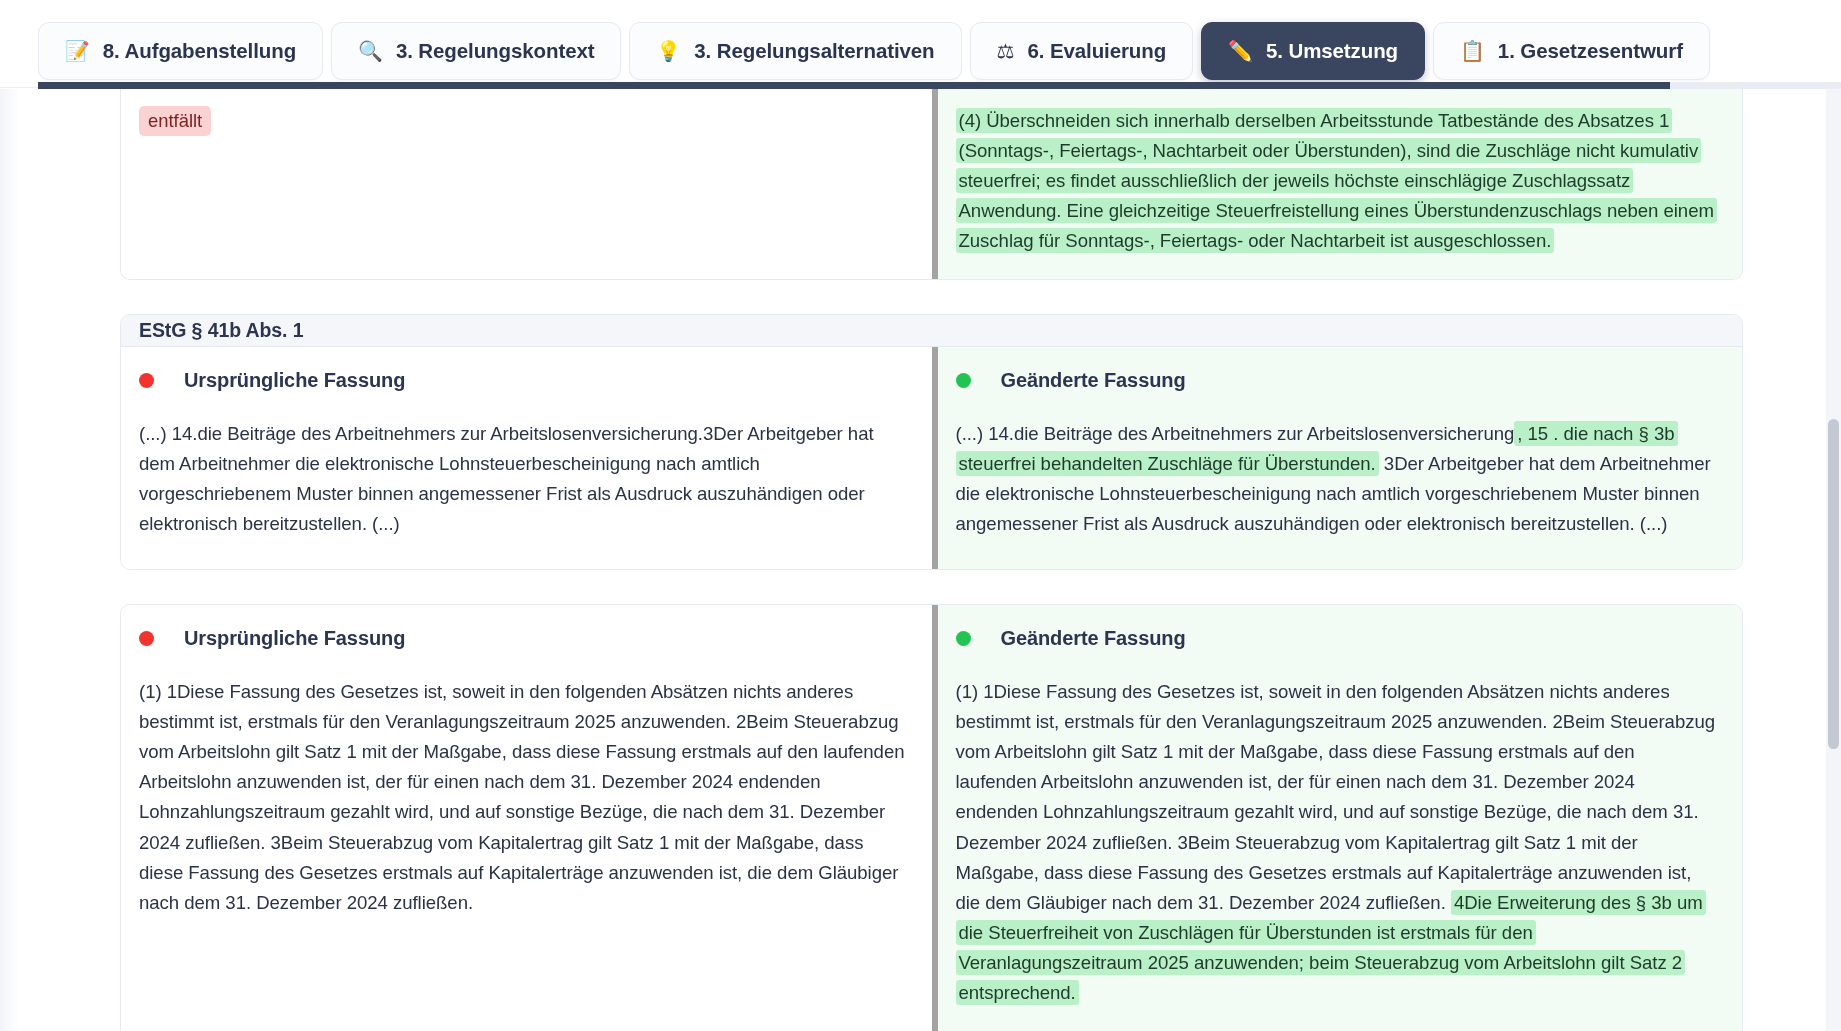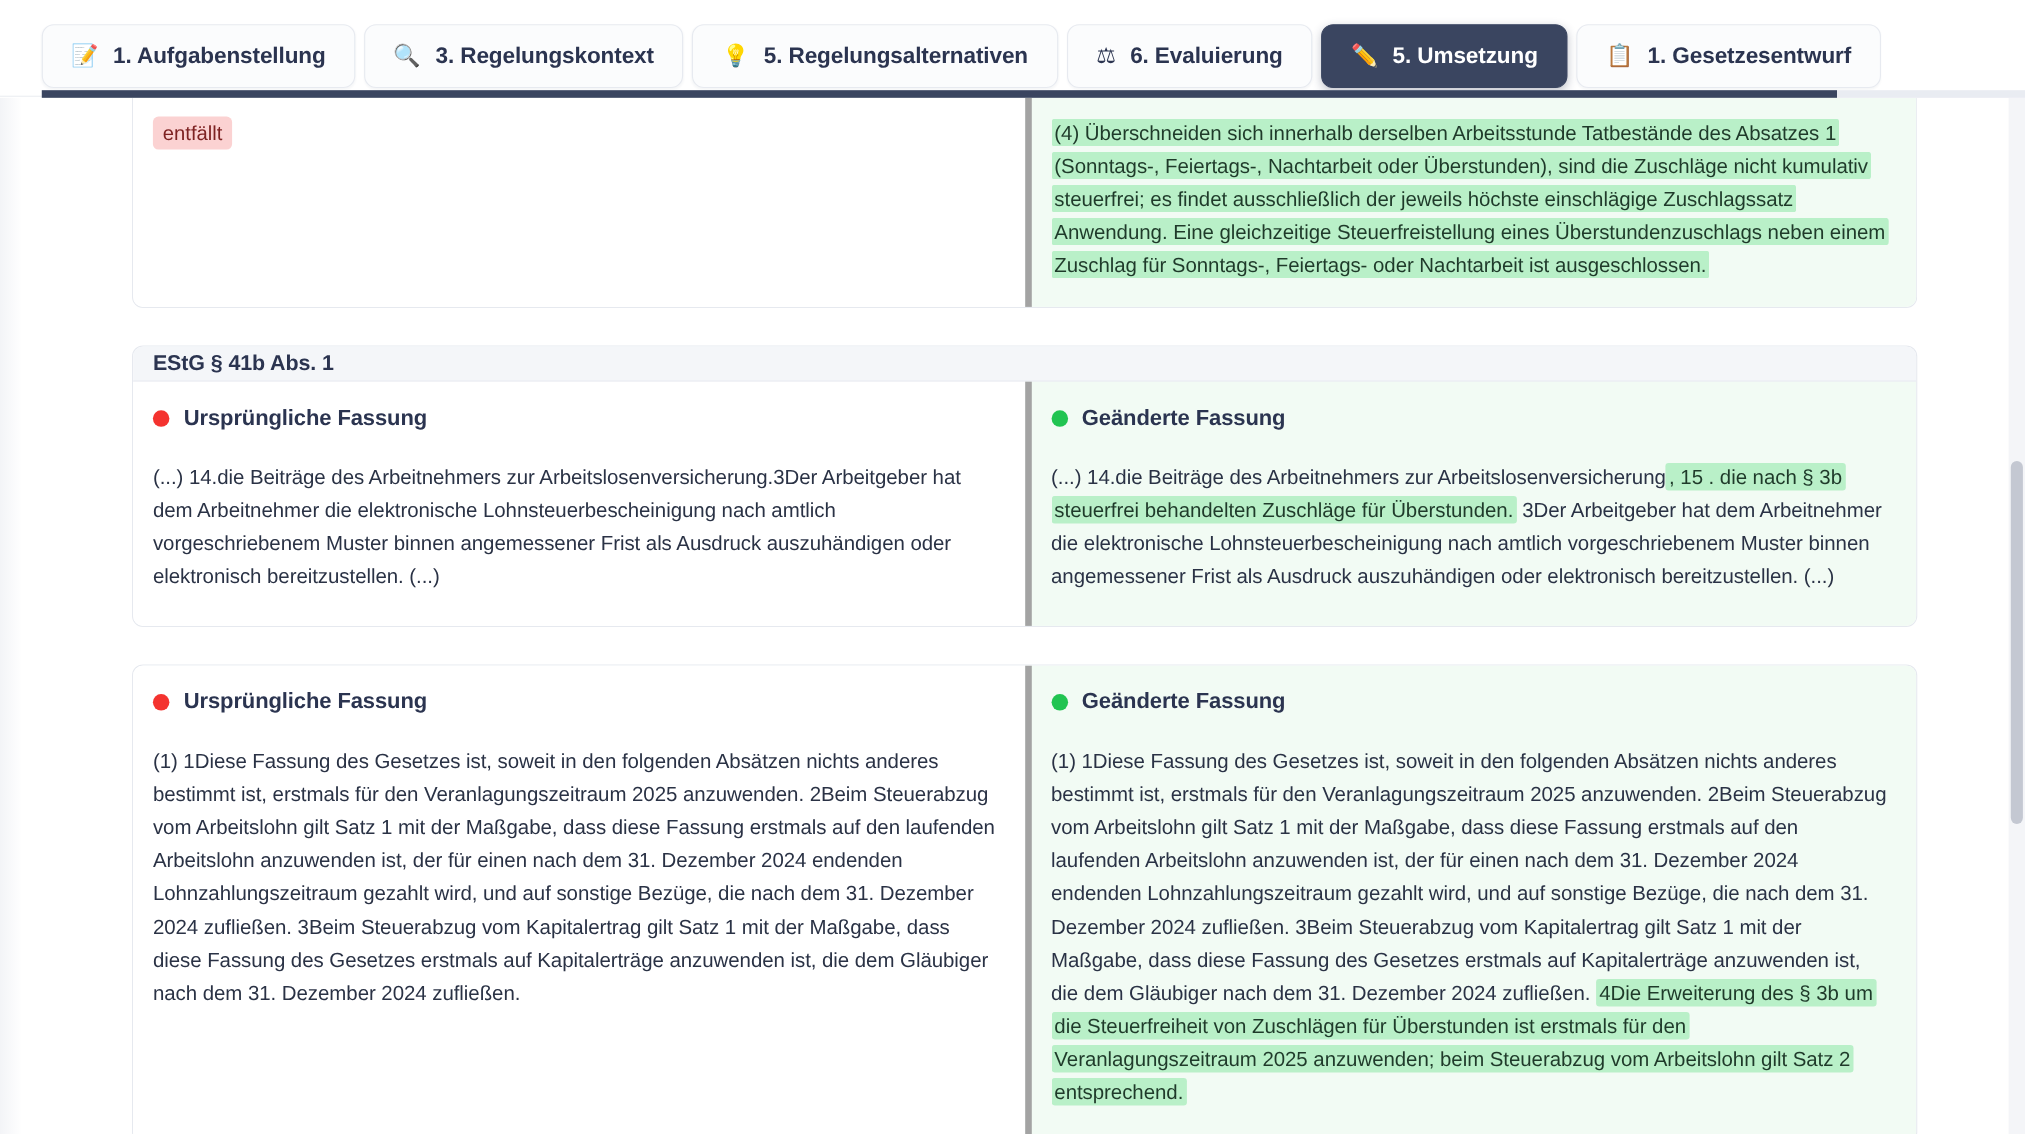--- a/index.html
+++ b/index.html
@@ -127,21 +127,21 @@
   .col {
     width: 50%;
     padding: 22px 24px 30px 18px;
   }
   .col.left  { background: #ffffff; }
   .col.right { background: #f2fbf4; border-left: 6px solid #a3a3a3; }
 
   .col-title {
     display: flex;
     align-items: center;
-    gap: 13px;
+    gap: 30px;
     font-size: 20px;
     font-weight: 600;
     color: #2b3450;
     margin-bottom: 27px;
     letter-spacing: -0.1px;
   }
 
   .dot {
     width: 15px;
     height: 15px;
@@ -216,29 +216,29 @@
 </style>
 </head>
 <body>
 
 <div class="app">
 
   <div class="tabbar-wrap">
     <div class="tabbar" id="tabbar">
         <div class="tab">
           <span class="tab-icon">📝</span>
-          <span>1. Aufgabenstellung</span>
+          <span>8. Aufgabenstellung</span>
         </div>
         <div class="tab">
           <span class="tab-icon">🔍</span>
           <span>3. Regelungskontext</span>
         </div>
         <div class="tab">
           <span class="tab-icon">💡</span>
-          <span>5. Regelungsalternativen</span>
+          <span>3. Regelungsalternativen</span>
         </div>
         <div class="tab">
           <span class="tab-icon">⚖</span>
           <span>6. Evaluierung</span>
         </div>
         <div class="tab active">
           <span class="tab-icon">✏️</span>
           <span>5. Umsetzung</span>
         </div>
         <div class="tab">

